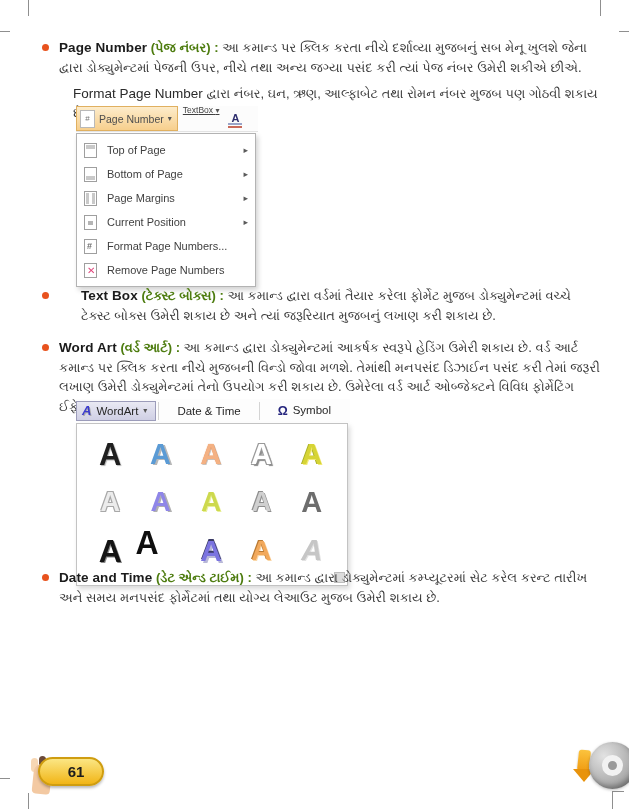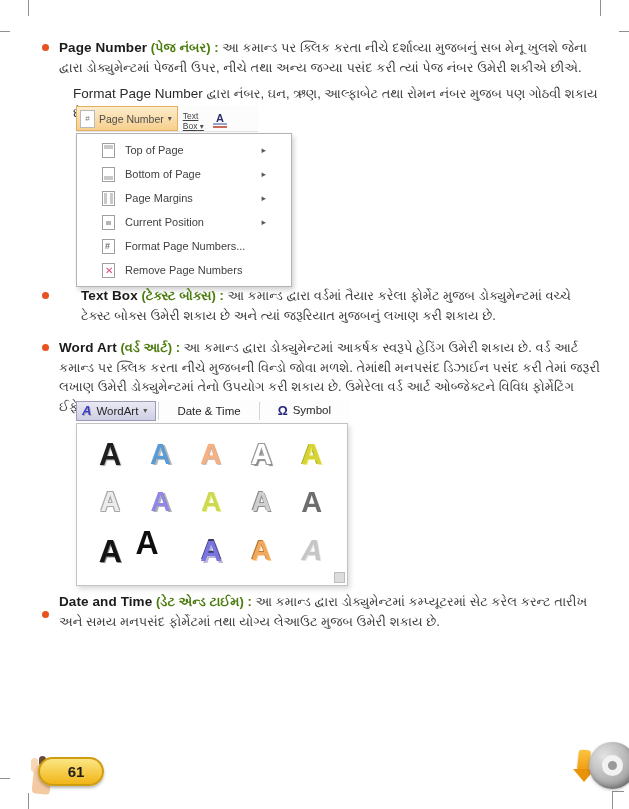--- a/index.html
+++ b/index.html
@@ -21,26 +21,26 @@
 
   .format-note{position:absolute;left:73px;top:84px;width:528px;font-size:13px;line-height:19px;color:#3a3a3a;}
   .format-note .lead{font-size:13.5px;color:#2b2b2b;}
 
   
   .shot1{position:absolute;left:76px;top:106px;width:182px;}
   .ribbon-row{display:flex;align-items:stretch;height:25px;background:#fcfcfc;border-bottom:1px solid #e4e4e4;}
   .pgnum-btn{display:flex;align-items:center;gap:4px;background:linear-gradient(#fdeccb,#f7cf8d);border:1px solid #e0b060;padding:0 5px 0 3px;font-size:10.5px;color:#4d4d4d;white-space:nowrap;}
   .pg-icon{width:13px;height:16px;background:#fff;border:1px solid #b9b9b9;font-size:8px;color:#777;display:flex;align-items:center;justify-content:center;flex:none;}
   .caret{font-size:8px;color:#555;line-height:1;}
-  .mini-textbox{display:flex;flex-direction:column;justify-content:flex-end;font-size:8.5px;line-height:9.5px;color:#3f3f3f;padding:0 5px;text-align:left;text-decoration:underline;}
+  .mini-textbox{display:flex;flex-direction:row;justify-content:flex-start;font-size:8.5px;line-height:9.5px;color:#3f3f3f;padding:0 5px;text-align:left;text-decoration:underline;}
   .wa-ribbon-icon{display:flex;flex-direction:column;justify-content:center;align-items:center;padding:0 4px;}
   .wa-ribbon-icon .a{font-size:11px;font-weight:800;color:#2e2e6e;line-height:10px;}
   .wa-ribbon-icon .lines{width:14px;height:2px;background:#9aa4c8;box-shadow:0 3px 0 #c96a5a;}
 
-  .menu-panel{width:178px;background:#fff;border:1px solid #b3b3b3;box-shadow:2px 3px 5px rgba(0,0,0,.18);padding:4px 18px;margin-top:1px;}
+  .menu-panel{width:178px;background:#fff;border:1px solid #b3b3b3;box-shadow:2px 3px 5px rgba(0,0,0,.18);padding:4px 0;margin-top:1px;}
   .menu-item{display:flex;align-items:center;height:24px;padding:0 7px;font-size:11px;color:#3f3f3f;cursor:default;}
   .mi-icon{width:13px;height:15px;background:#fff;border:1px solid #9f9f9f;margin-right:10px;position:relative;flex:none;box-sizing:border-box;}
   .mi-icon.ic-top::after{content:"";position:absolute;left:1px;right:1px;top:1px;height:4px;background:#c9c9c9;}
   .mi-icon.ic-bottom::after{content:"";position:absolute;left:1px;right:1px;bottom:1px;height:4px;background:#c9c9c9;}
   .mi-icon.ic-margins::before{content:"";position:absolute;left:1px;top:1px;bottom:1px;width:3px;background:#c9c9c9;}
   .mi-icon.ic-margins::after{content:"";position:absolute;right:1px;top:1px;bottom:1px;width:3px;background:#c9c9c9;}
   .mi-icon.ic-current::after{content:"";position:absolute;left:3px;top:5px;width:5px;height:4px;background:#b5b5b5;}
   .mi-icon.ic-format::after{content:"#";position:absolute;left:2px;top:1px;font-size:9px;color:#6d6d6d;font-weight:bold;}
   .mi-icon.ic-remove::after{content:"\2715";position:absolute;left:2px;top:1px;font-size:10px;color:#e0467c;font-weight:bold;}
   .mi-arrow{margin-left:auto;color:#5a5a5a;font-size:9px;}
@@ -200,21 +200,21 @@
       <span class="cell" style="color:#6d6d6d;font-weight:800;font-size:29px">A</span>
       <span class="cell" style="color:#141414;font-weight:900;font-size:32px;text-shadow:1px 1px 0 #8a8a8a">A</span>
       <span class="cell" style="color:#0e0e0e;font-weight:900;font-size:32px;display:inline-block;transform:scaleY(1.06)">A</span>
       <span class="cell" style="color:#7b74e0;font-weight:900;font-size:30px;text-shadow:0 -2px 0 #3a3a66,2px 2px 0 #b8b8d8">A</span>
       <span class="cell" style="color:#f2a95c;font-weight:900;font-size:28px;text-shadow:-1px -1px 0 #b97a33,1px 1px 0 #fad7a8">A</span>
       <span class="cell" style="color:#c6c6c6;font-weight:700;font-size:29px;font-style:italic;text-shadow:1px 1px 0 #e2e2e2">A</span>
       <span class="scroll-nub"></span>
     </div>
   </div>
 
-  <div class="bullet-sec" style="top:592px;align-items:center;">
+  <div class="bullet-sec" style="top:568px;">
     <span class="dot"></span>
     <div class="bullet-text">
       <b>Date and Time</b>
       <span class="gu-b">(ડેટ એન્ડ ટાઈમ) :</span>
       <span>આ કમાન્ડ દ્વારા ડોક્યુમેન્ટમાં કમ્પ્યૂટરમાં સેટ કરેલ કરન્ટ તારીખ અને સમય મનપસંદ ફોર્મેટમાં તથા યોગ્ય લેઆઉટ મુજબ ઉમેરી શકાય છે.</span>
     </div>
   </div>
 
   <div class="hand">
     <span class="f1"></span>

